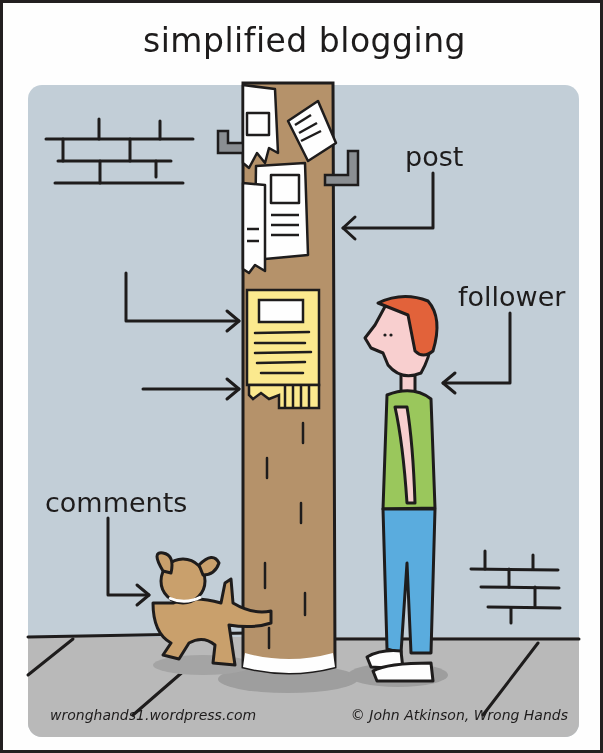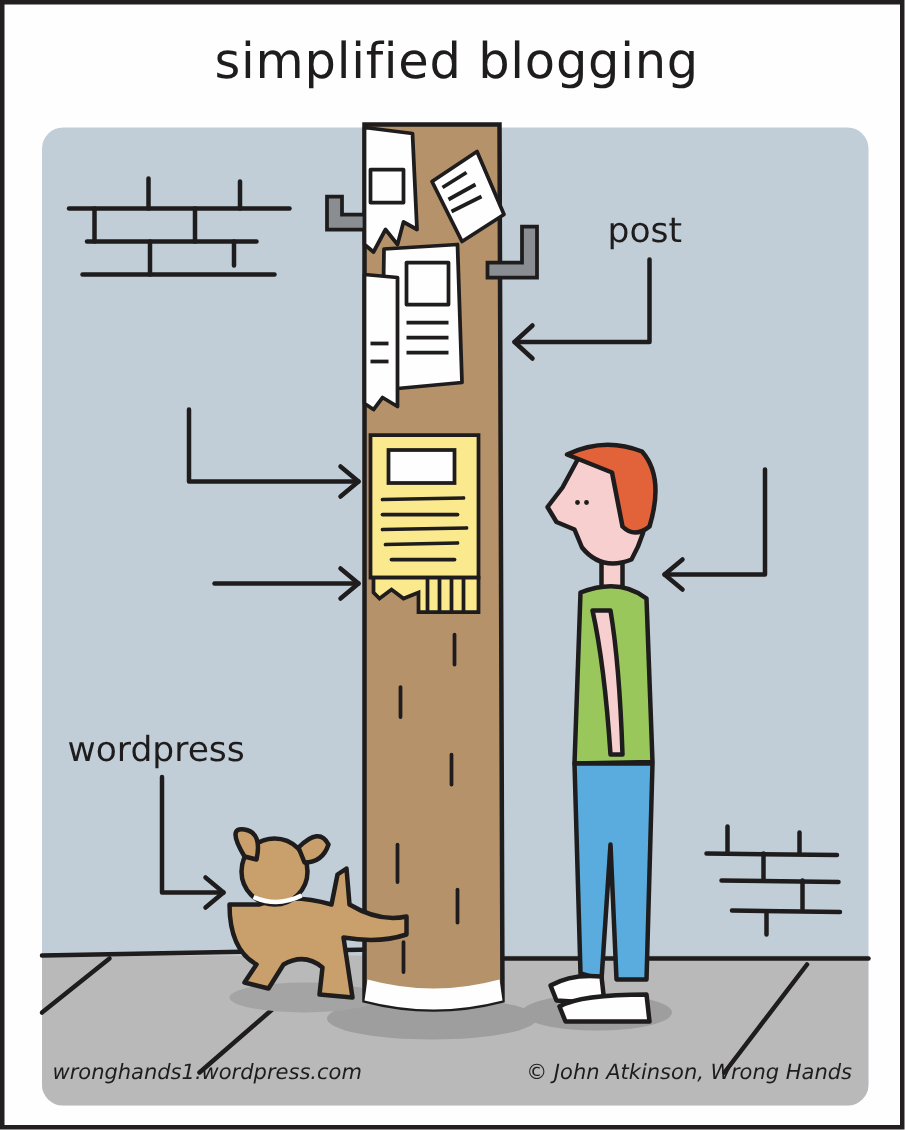--- a/index.html
+++ b/index.html
@@ -31,21 +31,21 @@
   }
   .ground {
     position: absolute; left: 0; top: 552px;
     width: 551px; height: 100px;
     background: #b9b9b9;
   }
   svg.art { position: absolute; left: 0; top: 0; }
   .label {
     position: absolute;
     font-family: "DejaVu Sans", sans-serif;
-    font-size: 23px; color: #1e1c1c;
+    font-size: 27px; color: #1e1c1c;
     white-space: nowrap;
   }
   .credit {
     position: absolute; top: 704px;
     font-family: "DejaVu Sans", sans-serif;
     font-style: italic;
     font-size: 14px; color: #1e1c1c;
   }
 </style>
 </head>
@@ -180,17 +180,18 @@
       <path d="M140 386 L236 386"></path>
       <path d="M224 376 L236 386 L224 396"></path>
       <path d="M507 310 L507 380 L440 380"></path>
       <path d="M452 370 L440 380 L452 390"></path>
       <path d="M105 515 L105 592 L146 592"></path>
       <path d="M134 582 L146 592 L134 602"></path>
     </g>
   </svg>
 
   <div class="label" style="left:402px; top:138px;">post</div>
-  <div class="label" style="left:42px; top:484px;">wordpress</div>
+  <div class="label" style="left:455px; top:278px;">follower</div>
+  <div class="label" style="left:42px; top:484px;">comments</div>
 
-  <div class="credit" style="left:32px;text-align:right;">wronghands1.wordpress.com</div>
+  <div class="credit" style="left:47px;text-align:right;">wronghands1.wordpress.com</div>
   <div class="credit" style="right:32px;">© John Atkinson, Wrong Hands</div>
 </div>
 
 </body></html>

